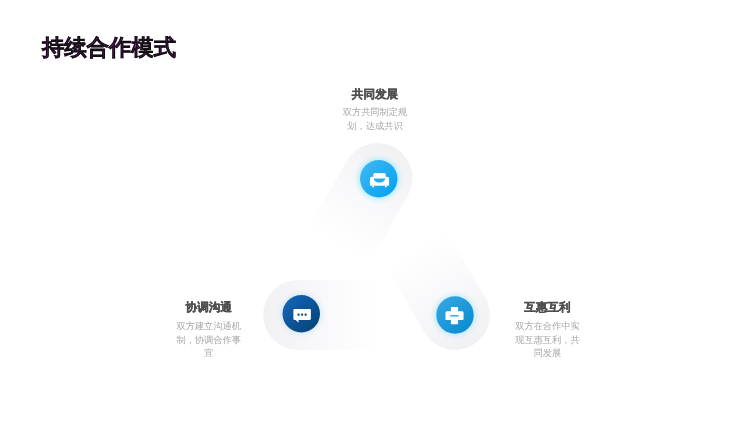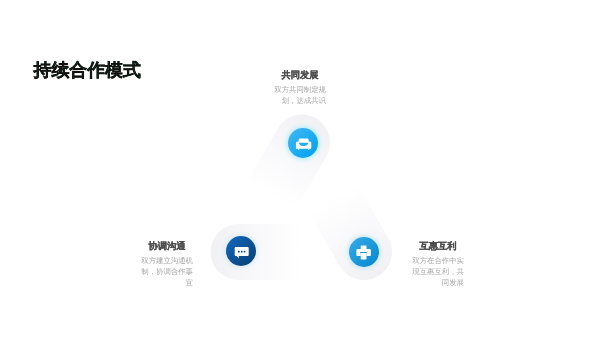--- a/index.html
+++ b/index.html
@@ -1,25 +1,25 @@
 <!DOCTYPE html>
 <html><head>
 <meta charset="utf-8">
 <style>
   * { margin:0; padding:0; box-sizing:border-box; }
   html,body { width:600px; height:337px; overflow:hidden; background:#ffffff; }
   body { font-family:"Liberation Sans", sans-serif; -webkit-font-smoothing:antialiased; text-rendering:geometricPrecision; }
   .slide { position:relative; width:600px; height:337px; background:#fff; }
-  .title { position:absolute; transform:translateZ(0); left:33.5px; top:27.2px; font-size:17.9px; font-weight:700; color:#14532d;margin-top:32px; -webkit-text-stroke:0.35px #101010; }
+  .title { position:absolute; transform:translateZ(0); left:33.5px; top:27.2px; font-size:17.9px; font-weight:700; color:#a21caf; -webkit-text-stroke:0.35px #101010; }
   .blobs { position:absolute; left:0; top:0; }
   .circ { position:absolute; border-radius:50%; }
   .circ svg { position:absolute; left:0; top:0; }
   .lbl { position:absolute; text-align:center; transform:translateZ(0); }
   .lbl .h { font-size:9.3px; font-weight:700; color:#4e4e4e; -webkit-text-stroke:0.2px #4e4e4e; }
-  .lbl .d { font-size:7.4px; color:#a6a7a9; line-height:10.7px; margin-top:3.2px;text-align:right; }
+  .lbl .d { font-size:7.4px; color:#a6a7a9; line-height:10.7px; margin-top:3.2px; }
 </style>
 </head>
 <body>
 
 <div class="slide">
   <div class="title">持续合作模式</div>
 
   <svg class="blobs" width="600" height="337" viewBox="0 0 600 337">
     <defs>
       <linearGradient id="gb" x1="-28" y1="0" x2="62" y2="0" gradientUnits="userSpaceOnUse">

